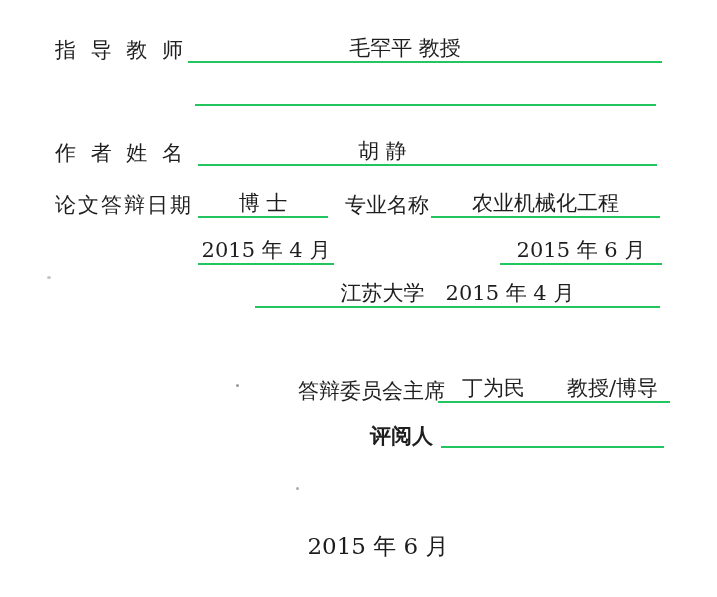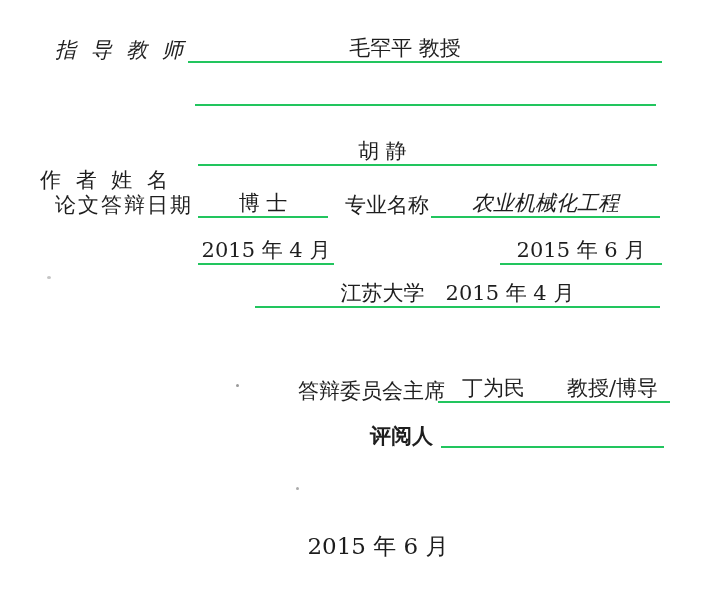--- a/index.html
+++ b/index.html
@@ -33,29 +33,29 @@
     border-bottom: 2px solid #22c55e;
     display: flex;
     align-items: flex-end;
     justify-content: center;
     font-size: 21px;
     white-space: pre;
     padding-bottom: 1px;
     line-height: 1.1;
   }
   
-  .sup-label   { left: 55px;  top: 38px; font-style: italic;  }
+  .sup-label   { left: 55px;  top: 38px;  }
   .sup-field   { left: 188px; top: 29px;  width: 474px; padding-right: 40px; }
   .sup2-field  { left: 195px; top: 72px;  width: 461px; }
-  .auth-label  { left: 40px;  top: 141px; margin-top: 27px; }
+  .auth-label  { left: 55px;  top: 141px; }
   .auth-field  { left: 198px; top: 132px; width: 459px; padding-right: 90px; }
   .deg-label   { left: 55px;  top: 193px; }
   .deg-field   { left: 198px; top: 184px; width: 130px; }
   .maj-label   { left: 345px; top: 193px; }
-  .maj-field   { left: 431px; top: 184px; width: 229px; font-style: italic; }
+  .maj-field   { left: 431px; top: 184px; width: 229px; }
   .sub-label   { left: 55px;  top: 241px; }
   .sub-field   { left: 198px; top: 231px; width: 136px; }
   .def-label   { left: 343px; top: 241px; }
   .def-field   { left: 500px; top: 231px; width: 162px; }
   .awd-label   { left: 55px;  top: 285px; }
   .awd-field   { left: 255px; top: 274px; width: 405px; }
   .chair-label { left: 286px; top: 379px; margin-left: 12px; }
   .chair-field { left: 438px; top: 369px; width: 232px; padding-left: 12px; }
   .rev-label   { left: 370px; top: 424px; font-weight: bold; }
   .rev-field   { left: 441px; top: 414px; width: 223px; }

